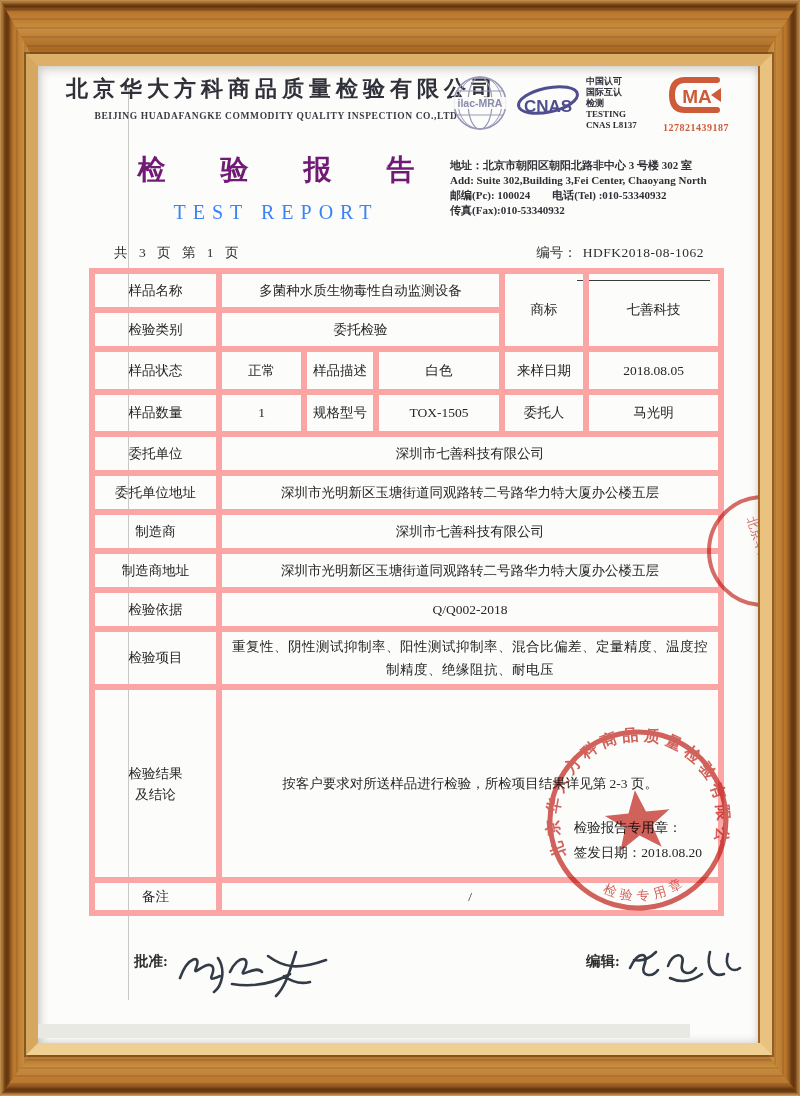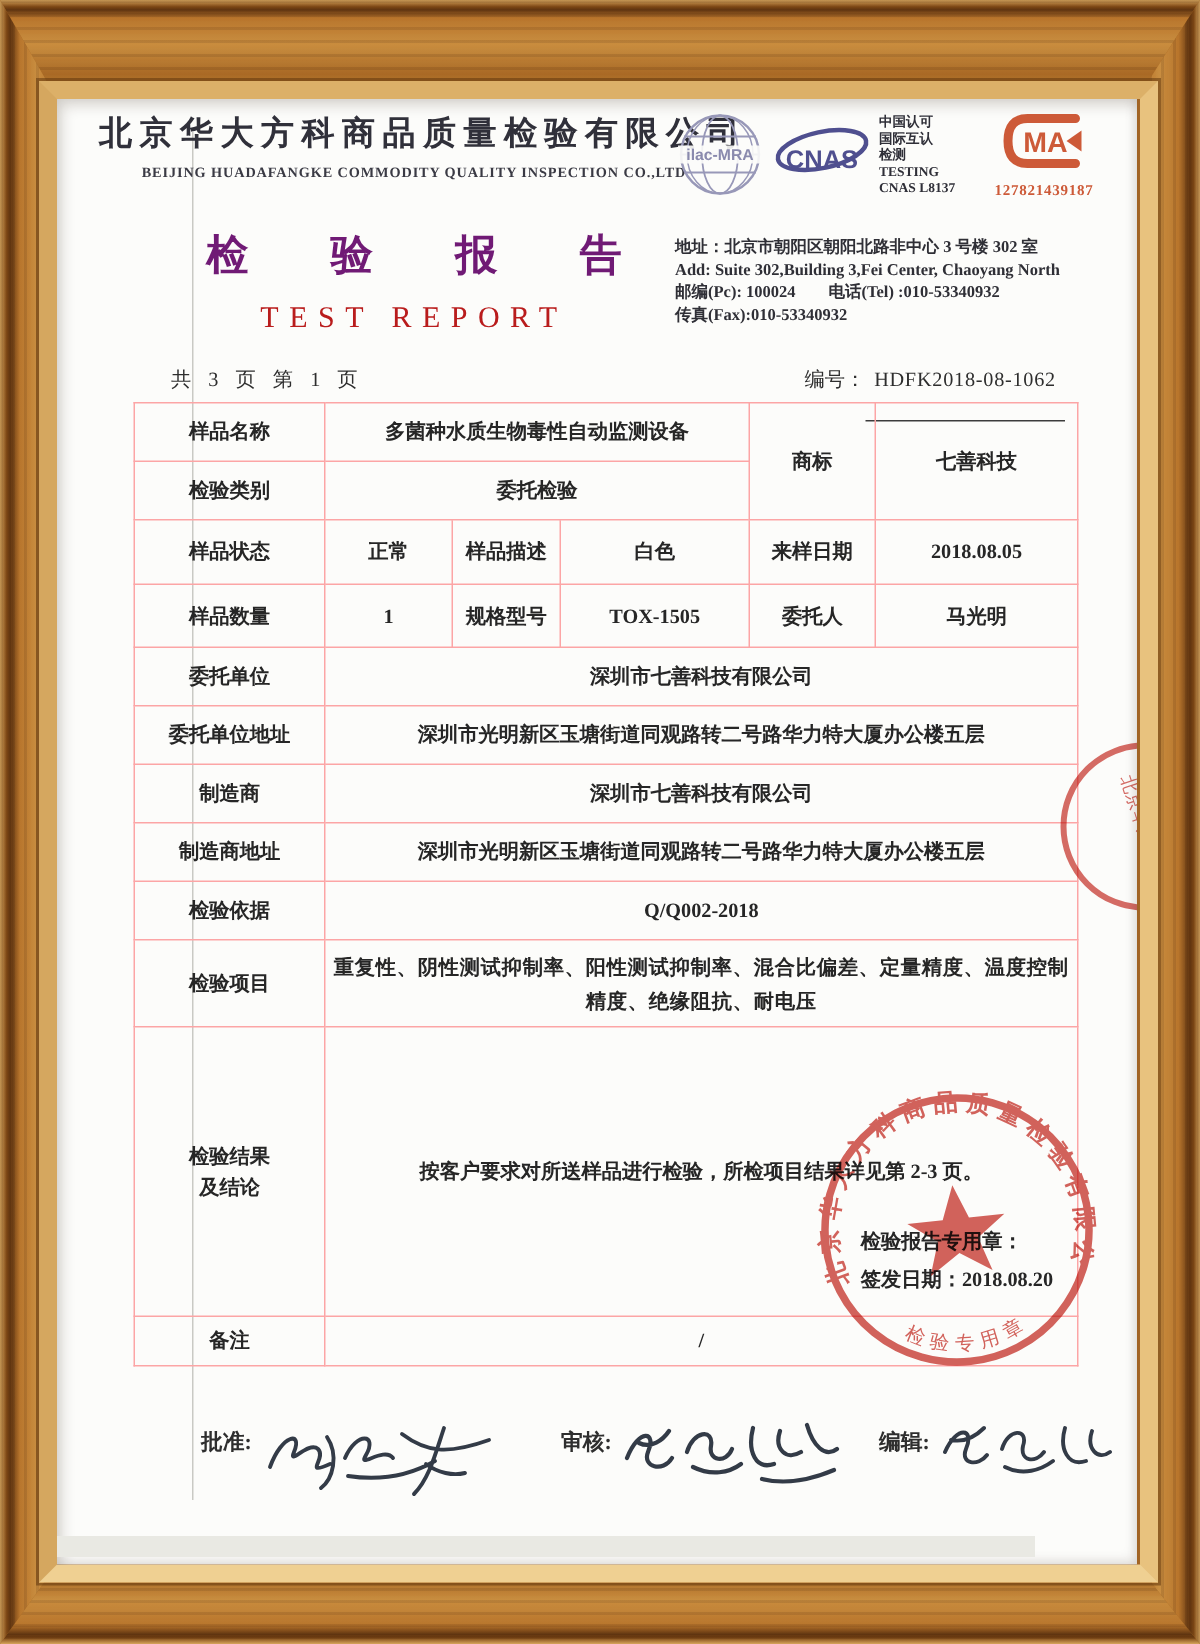--- a/index.html
+++ b/index.html
@@ -37,39 +37,39 @@
     background:#fcfcfa; overflow:hidden; color:#2e2e2e;
     box-shadow:inset 3px 4px 9px rgba(40,20,0,.18), inset -2px -3px 7px rgba(40,20,0,.10); }
   .scan-line { position:absolute; left:90px; top:22px; width:1px; height:912px; background:#c9c9c4; }
   .bottom-shade { position:absolute; left:0; top:958px; width:652px; height:14px; background:#e9e9e3; }
 
   
   .hdr-left { position:absolute; left:28px; top:8px; width:420px; text-align:center; }
   .company-cn { font-size:22px; font-weight:bold; letter-spacing:5px; color:#30303a; white-space:nowrap; }
   .company-en { margin-top:7px; font-size:9.5px; font-weight:bold; letter-spacing:.6px; color:#3a3a44; white-space:nowrap; }
   .title-cn { margin-top:30px; font-size:28px; font-weight:600; letter-spacing:24px; color:#701a75; white-space:nowrap; text-indent:24px; }
-  .title-en { margin-top:12px; font-size:20px; letter-spacing:7px; color:#b91c1c; }
+  .title-en { margin-top:12px; font-size:20px; letter-spacing:7px; color:#3b82f6; }
 
   .hdr-right { position:absolute; left:412px; top:6px; width:300px; }
   .logo-row { display:flex; align-items:center; gap:5px; height:62px; }
   .acc-block { font-size:9px; line-height:11px; font-weight:bold; color:#2f2f38; width:72px; }
   .cma-wrap { text-align:center; }
   .cma-number { font-size:10px; font-weight:bold; color:#cd5a38; letter-spacing:.5px; margin-top:2px; }
   .contact { margin-top:24px; font-size:11px; line-height:15px; font-weight:600; color:#2f2f36; white-space:nowrap; }
 
   
   .page-meta { position:absolute; left:0; top:178px; width:720px; height:22px; font-size:13.5px; }
   .pages { position:absolute; left:76px; top:0; letter-spacing:4px; }
   .report-no { position:absolute; right:48px; top:0; }
   .report-no .no-value { display:inline-block; border-bottom:1px solid #3c3c3c; padding:0 6px 19px 6px; letter-spacing:.5px; }
 
   
   table.report { position:absolute; left:51px; top:202px; width:629px; border-collapse:collapse; table-layout:fixed;
     font-size:13.5px; color:#262626; }
-  table.report td { border:1px solid #fca5a5; text-align:center; vertical-align:middle; padding:2px 4px;font-weight:bold; }
+  table.report td { border:6px solid #fca5a5; text-align:center; vertical-align:middle; padding:2px 4px; }
   table.report { border:1.5px solid #3c3c3c; }
   td.lft { text-align:left; padding-left:12px; }
   .r-items-cell { text-align:left; padding:6px 10px; line-height:23px; letter-spacing:.5px; }
   .result-cell { position:relative; text-align:left; vertical-align:top; padding:8px 10px; }
   .seal-note { position:absolute; right:16px; bottom:12px; font-size:13.5px; line-height:25px; text-align:left; }
   .lbl2 { line-height:21px; }
 
   
   .stamp-main { position:absolute; left:504px; top:658px; width:192px; height:192px; opacity:.9; mix-blend-mode:multiply; }
   .stamp-edge { position:absolute; left:664px; top:424px; width:122px; height:122px; opacity:.85; mix-blend-mode:multiply; }
@@ -246,26 +246,20 @@
       <text x="61" y="66" text-anchor="middle" font-size="12" fill="#d0524b" transform="rotate(72 61 61)" font-family="Liberation Serif, serif">北京华大方科</text>
     </svg>
 
     <div class="sig-row">
       <div class="sig-item sig-approve">
         <span>批准:</span>
         <svg width="160" height="56" viewBox="0 0 160 56">
           <path d="M8,36 C16,14 30,12 24,26 C20,36 34,18 40,24 C46,30 30,42 48,34 M46,16 C54,28 50,44 42,50 M58,30 C66,12 80,14 72,28 C66,38 84,22 90,30 M60,42 C86,46 104,40 118,32 M96,14 C112,26 126,28 154,18 M124,10 C118,28 114,44 104,54 M112,34 C120,40 130,42 138,40" fill="none" stroke="#333b47" stroke-width="2.6" stroke-linecap="round"></path>
         </svg>
       </div>
-      <div class="sig-item sig-review">
-        <span>审核:</span>
-        <svg width="150" height="52" viewBox="0 0 150 52">
-          <path d="M6,30 C14,10 26,12 20,26 C16,36 30,40 36,30 M14,20 C22,24 30,18 34,12 M46,26 C50,12 64,10 62,22 C60,32 72,34 76,24 M50,36 C62,42 74,40 82,34 M90,10 C86,26 92,38 104,34 M108,12 C104,24 112,32 122,26 M126,8 C130,22 138,30 146,24 M96,44 C112,48 130,44 144,38" fill="none" stroke="#333b47" stroke-width="2.8" stroke-linecap="round"></path>
-        </svg>
-      </div>
       <div class="sig-item sig-edit">
         <span>编辑:</span>
         <svg width="120" height="50" viewBox="0 0 120 50">
           <path d="M6,26 C14,8 26,10 20,24 C16,34 28,36 34,28 M10,18 C20,20 28,14 32,10 M44,24 C48,10 62,10 58,22 C56,32 66,34 72,26 M46,36 C58,42 70,38 78,32 M86,10 C82,24 88,36 100,32 M104,12 C100,24 108,32 116,26" fill="none" stroke="#333b47" stroke-width="2.6" stroke-linecap="round"></path>
         </svg>
       </div>
     </div>
 
   </div>
 </div>

